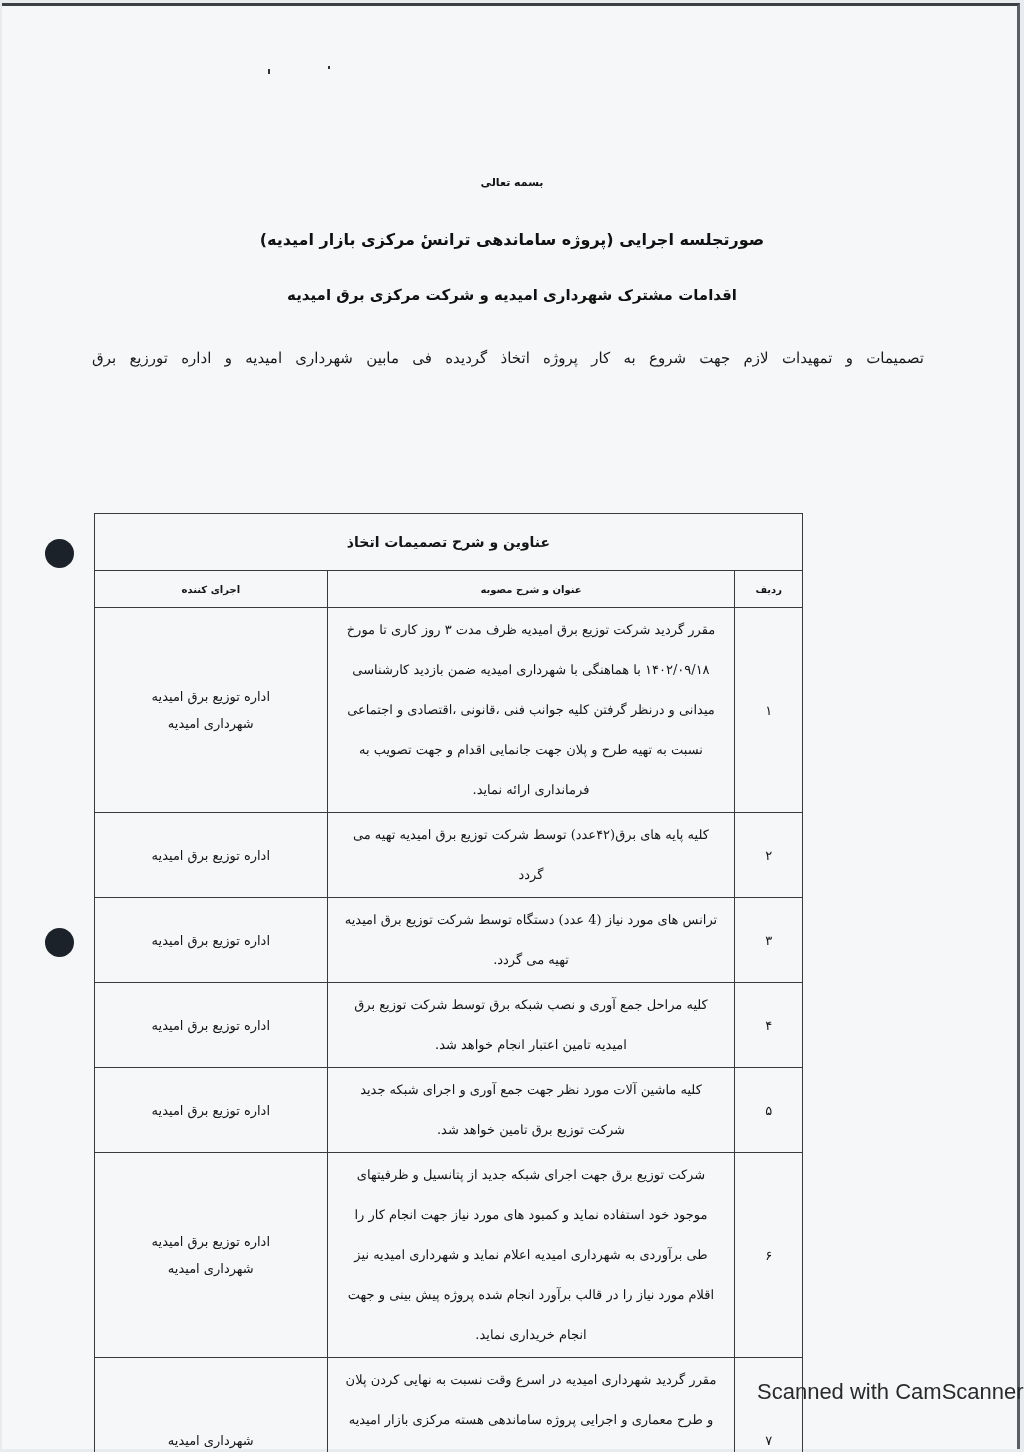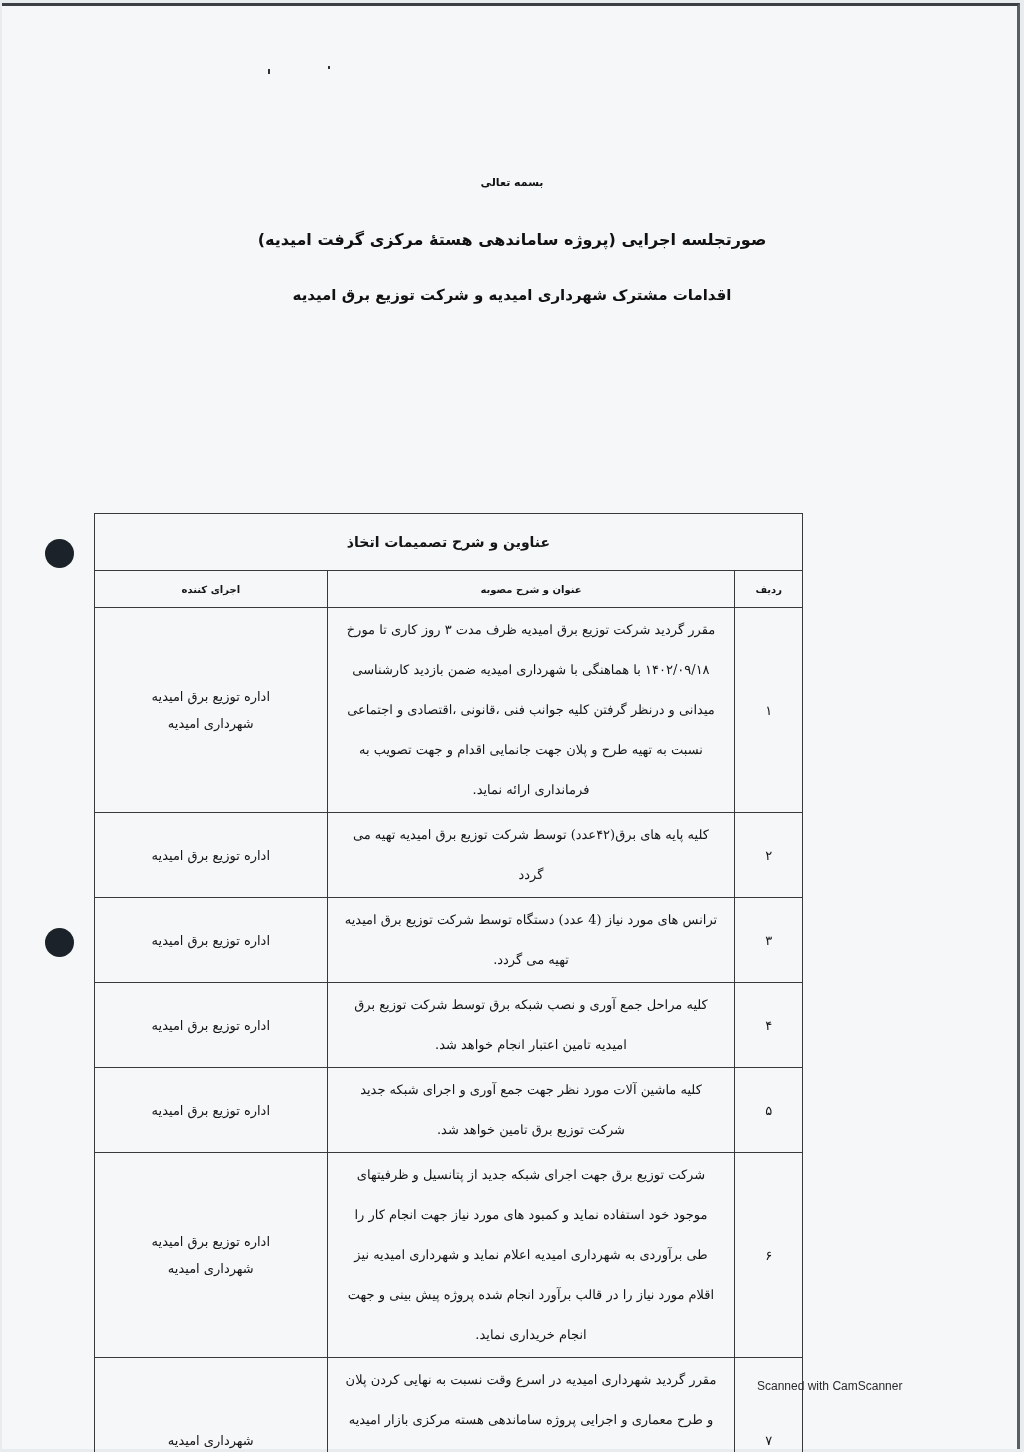--- a/index.html
+++ b/index.html
@@ -127,40 +127,41 @@
       margin-left: 8px;
     }
     .exec-line {
       display: block;
     }
     .footer {
       position: absolute;
       left: 757px;
       top: 1379px;
       font-family: "Liberation Sans", sans-serif;
-      font-size: 12px;
+      font-size: 22px;
       color: #2a2a2a;
     }
   </style>
 </head>
 <body>
 
 <div class="page">
   <div class="speck" style="left:266px; top:63px;"></div>
   <div class="speck" style="left:326px; top:60px; height:3px;"></div>
 </div>
 
 <div class="punch-hole" style="top:539px;"></div>
 <div class="punch-hole" style="top:928px;"></div>
 
 <div class="center-line basmala">بسمه تعالی</div>
-<div class="center-line title">صورتجلسه اجرایی (پروژه ساماندهی هستهٔ مرکزی گرفت امیدیه)</div>
-<div class="center-line subtitle">اقدامات مشترک شهرداری امیدیه و شرکت توزیع برق امیدیه</div>
+<div class="center-line title">صورتجلسه اجرایی (پروژه ساماندهی ترانسٔ مرکزی بازار امیدیه)</div>
+<div class="center-line subtitle">اقدامات مشترک شهرداری امیدیه و شرکت مرکزی برق امیدیه</div>
 
 <div class="intro">
+  <span class="line">تصمیمات و تمهیدات لازم جهت شروع به کار پروژه اتخاذ گردیده فی مابین شهرداری امیدیه و اداره تورزیع برق</span>
 </div>
 
 <table class="decisions">
   <tbody>
       <tr>
     <td colspan="3" class="caption-cell">عناوین و شرح تصمیمات اتخاذ</td>
   </tr>
   <tr>
     <th class="head-cell col-row">ردیف</th>
     <th class="head-cell col-desc">عنوان و شرح مصوبه</th>

